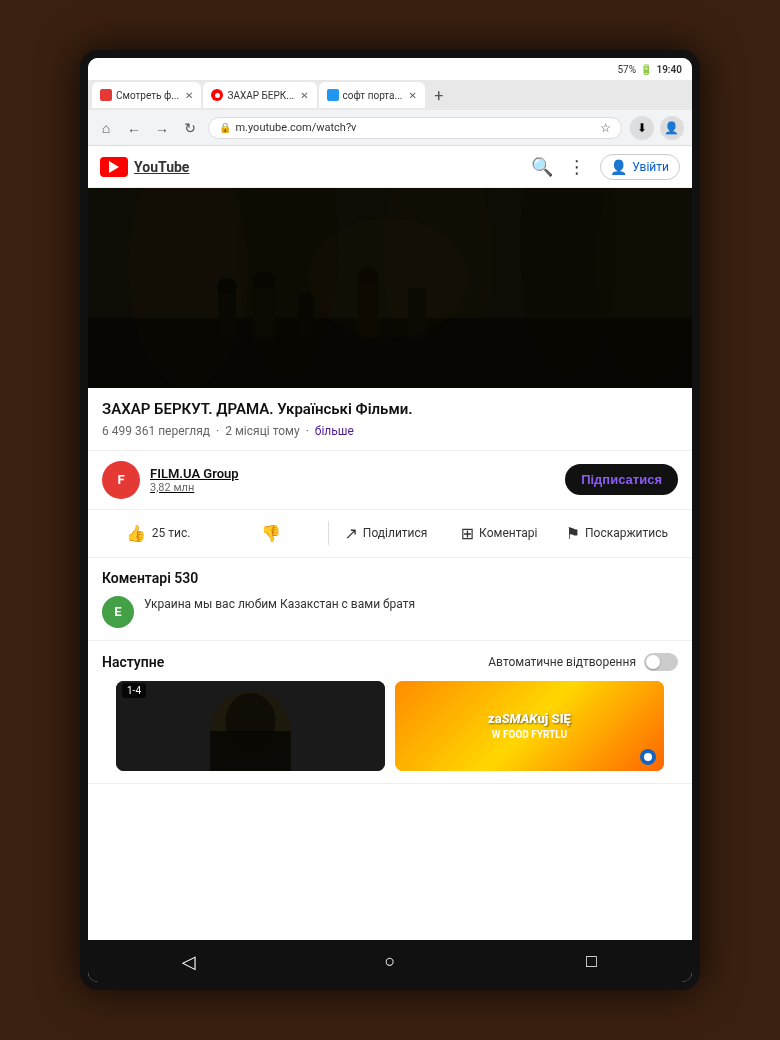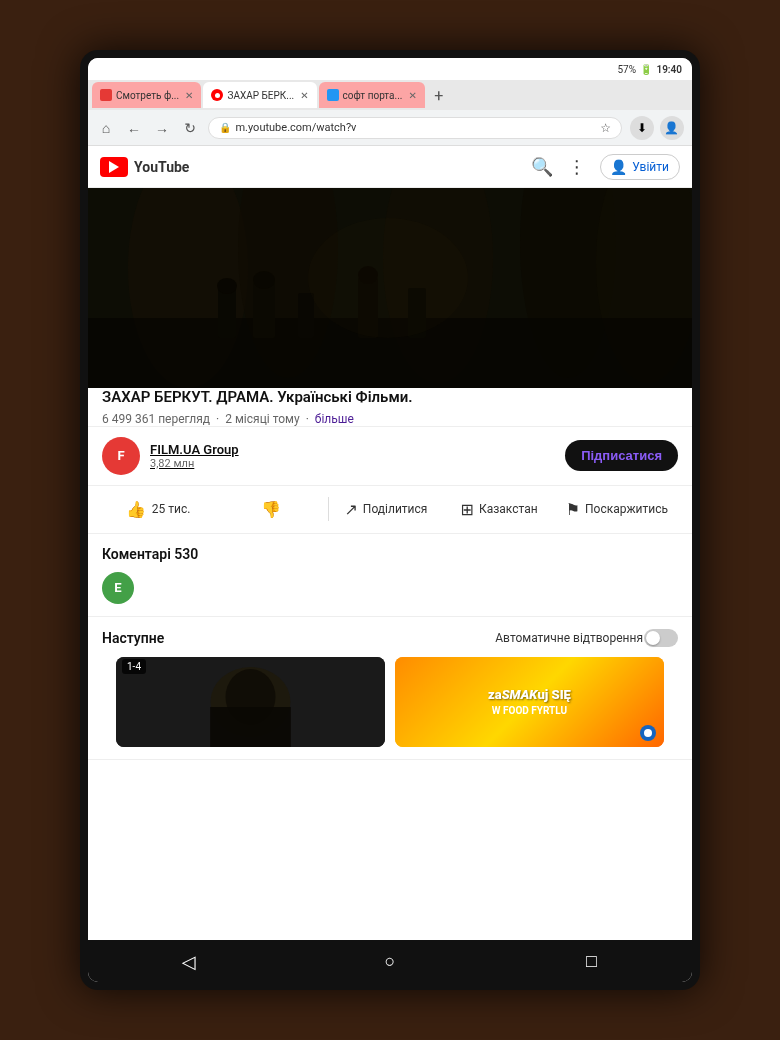--- a/index.html
+++ b/index.html
@@ -81,21 +81,21 @@
       gap: 4px;
       position: relative;
     }
 
     .tab.active {
       background: #fff;
       z-index: 1;
     }
 
     .tab.inactive {
-      background: #fca5a5;
+      background: #ffffff;
     }
 
     .tab-close {
       font-size: 10px;
       color: #666;
       margin-left: 2px;
       cursor: pointer;
     }
 
     .tab-favicon {
@@ -213,20 +213,21 @@
       height: 0;
       border-top: 6px solid transparent;
       border-bottom: 6px solid transparent;
       border-left: 10px solid #fff;
     }
 
     .yt-logo-text {
       font-size: 14px;
       font-weight: bold;
       color: #333;
+      text-decoration: underline;
     }
 
     .yt-header-actions {
       margin-left: auto;
       display: flex;
       align-items: center;
       gap: 14px;
     }
 
     .yt-icon {
@@ -279,21 +280,21 @@
 
     
     .content-area {
       flex: 1;
       background: #fff;
       overflow-y: auto;
       overflow-x: hidden;
     }
 
     .video-info {
-      padding: 0 14px;
+      padding: 12px 14px;
       border-bottom: 1px solid #eee;
     }
 
     .video-title {
       font-size: 15px;
       font-weight: 600;
       color: #111;
       line-height: 1.3;
       margin-bottom: 4px;
     }
@@ -448,21 +449,21 @@
 
     .next-title {
       font-size: 14px;
       font-weight: 600;
       color: #111;
     }
 
     .autoplay-row {
       display: flex;
       align-items: center;
-      gap: 1px;
+      gap: 8px;
       font-size: 12px;
       color: #333;
     }
 
     .toggle {
       width: 34px;
       height: 18px;
       background: #ccc;
       border-radius: 9px;
       position: relative;
@@ -673,34 +674,35 @@
         <div class="action-item">
           <span class="action-icon">👎</span>
         </div>
         <div class="action-divider"></div>
         <div class="action-item">
           <span class="action-icon">↗</span>
           <span>Поділитися</span>
         </div>
         <div class="action-item">
           <span class="action-icon">⊞</span>
-          <span>Казакстан</span>
+          <span>Коментарі</span>
         </div>
         <div class="action-item">
           <span class="action-icon">⚑</span>
           <span>Поскаржитись</span>
         </div>
       </div>
 
       <div class="comments-section">
         <div class="comments-title">Коментарі 530</div>
         <div class="comment-row">
           <div class="comment-avatar" style="background: rgb(67, 160, 71);">
             <span>Е</span>
           </div>
+          <div class="comment-text">Украина мы вас любим Казакстан с вами братя</div>
         </div>
       </div>
 
       <div class="next-section">
         <div class="next-header">
           <span class="next-title">Наступне</span>
           <div class="autoplay-row">
             <span>Автоматичне відтворення</span>
             <div class="toggle">
               <div class="toggle-thumb"></div>

